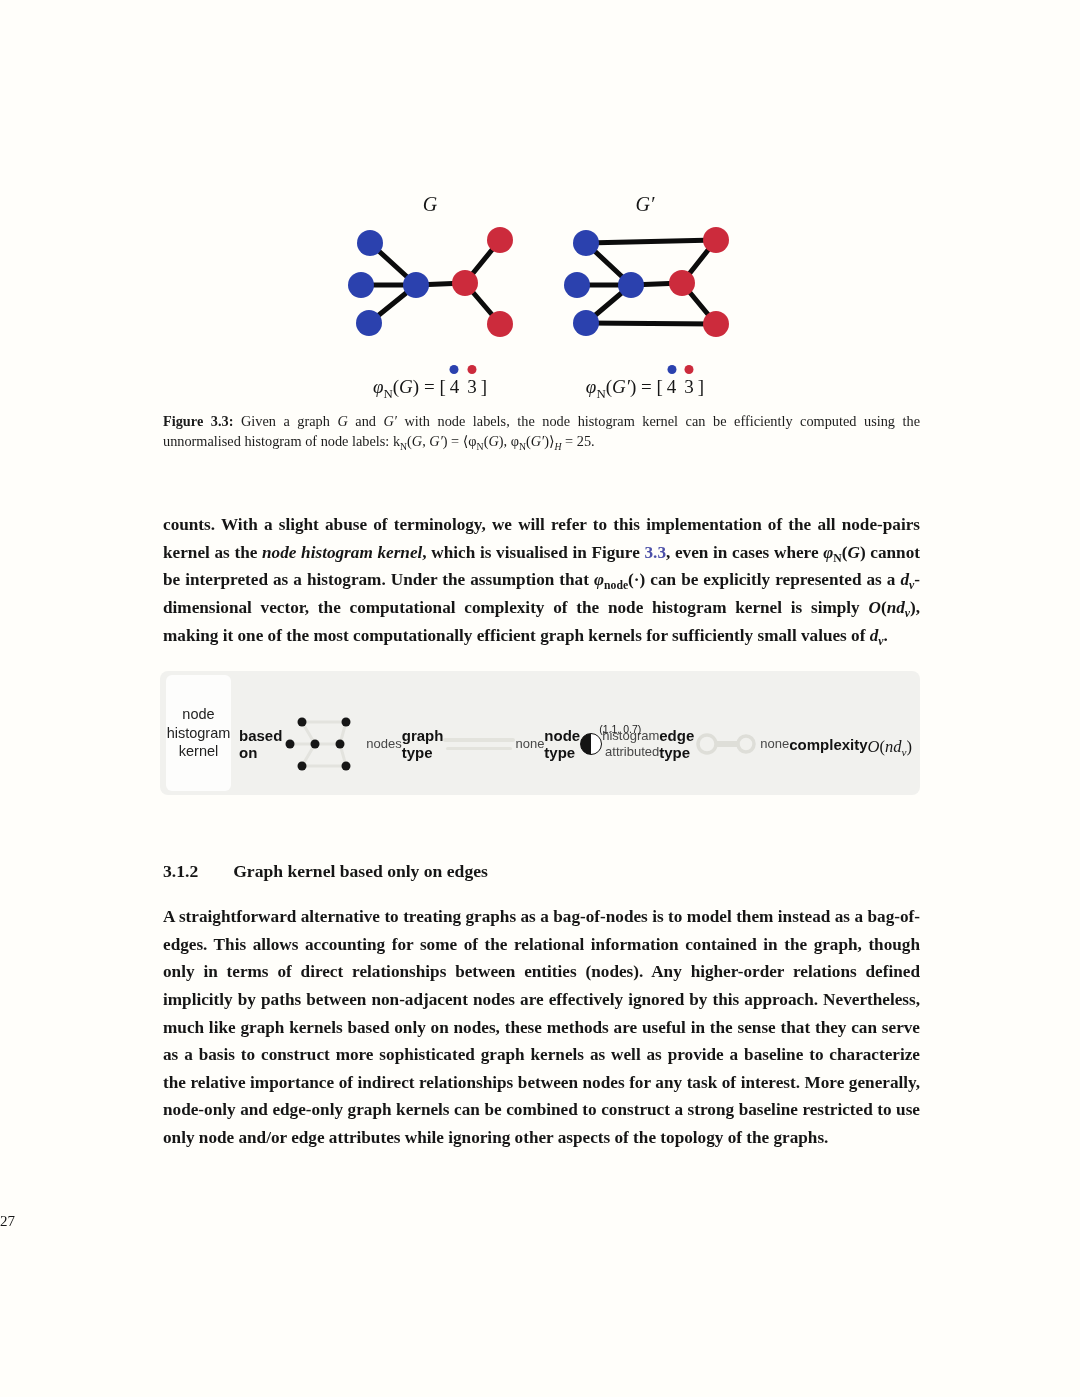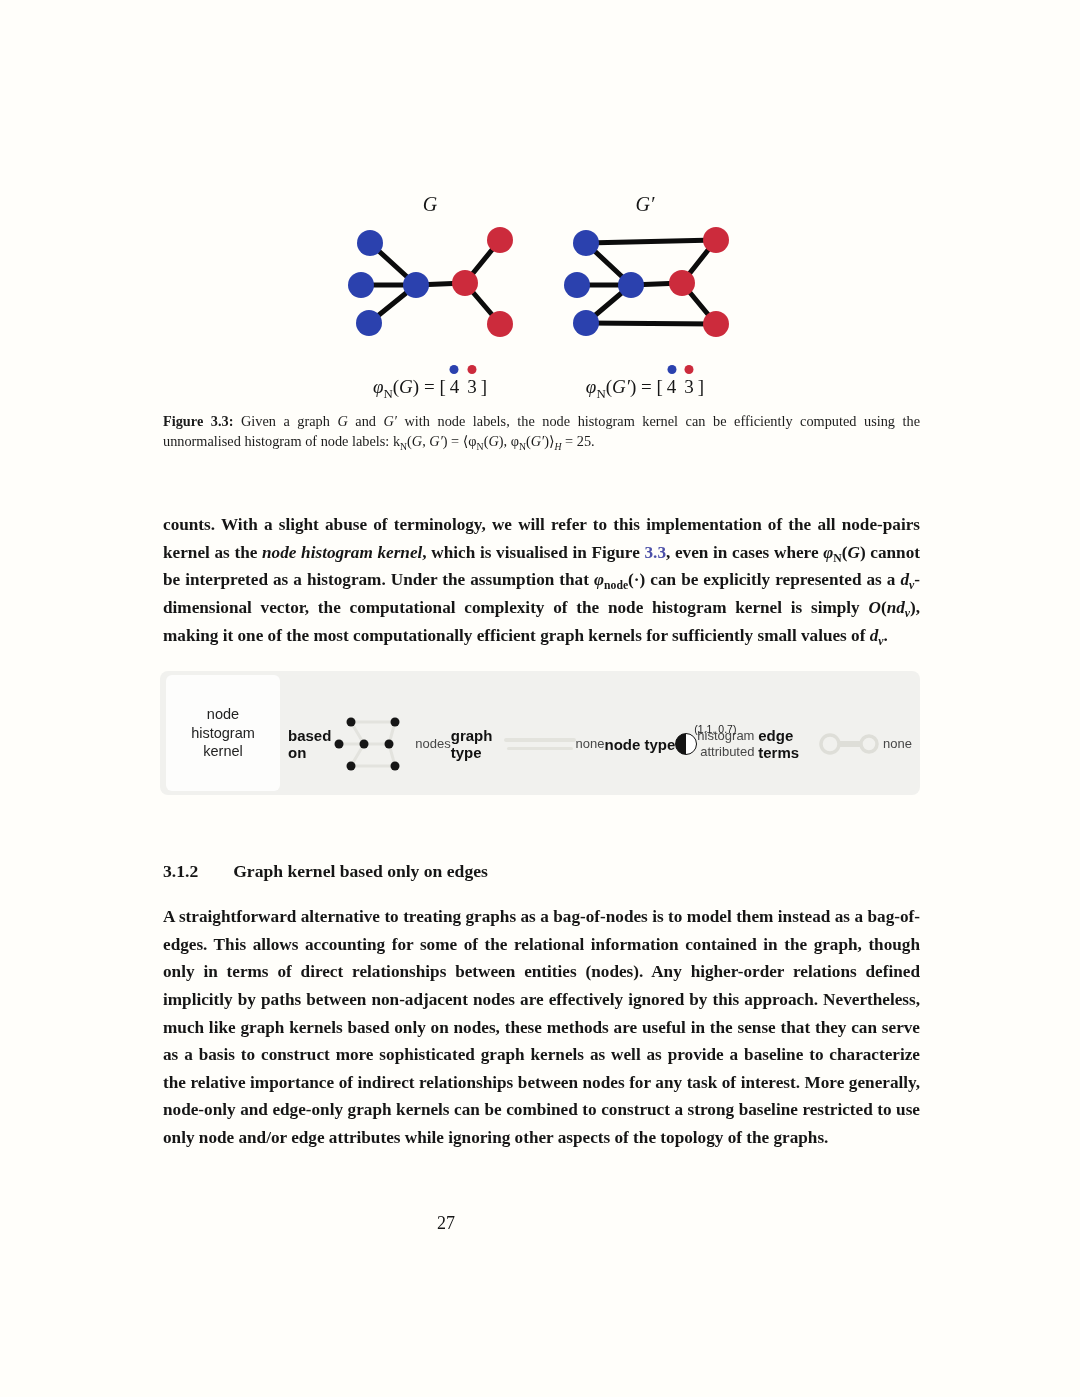--- a/index.html
+++ b/index.html
@@ -55,21 +55,21 @@
   .nodetype{position:relative;}
   .halfcircle{width:22px;height:22px;border-radius:50%;border:1.5px solid #121212;box-sizing:border-box;
               background:linear-gradient(90deg,#141414 0 50%,#ffffff 50% 100%);}
   .nsup{position:absolute;left:19px;top:-10px;font-size:10.5px;color:#222;white-space:nowrap;}
 
   .complexity-val{font-family:"Liberation Serif","DejaVu Serif",serif;font-size:16.5px;margin-top:6px;}
 
   
   .heading{position:absolute;left:163px;top:843px;font-size:17.6px;font-weight:bold;}
   .heading .hnum{margin-right:35px;}
-  .pagenum{position:absolute;left:0;top:1213px;width:892px;text-align:center;font-size:18px;}
+  .pagenum{position:absolute;left:0;top:1213px;width:892px;text-align:left;font-size:15px;}
 </style>
 </head>
 <body>
 
 <div class="page">
 
   <div class="figure-area">
     <div class="graphs-row">
       <div class="gblock gb1">
         <div class="graph-label">G</div>
@@ -164,30 +164,37 @@
         <div class="kicon">
           <div class="nodetype">
             <div class="halfcircle"></div>
             <div class="nsup">(1.1, 0.7)</div>
           </div>
         </div>
         <div class="klabel">histogram
 attributed</div>
       </div>
       <div class="kcol">
-        <div class="khead">edge terms</div>
+        <div class="khead">edge type</div>
         <div class="kicon">
           <svg width="66" height="32">
             <circle cx="13" cy="16" r="9" fill="none" stroke="#deded8" stroke-width="3.5"></circle>
             <rect x="21" y="13" width="24" height="6" fill="#deded8"></rect>
             <circle cx="52" cy="16" r="8" fill="none" stroke="#deded8" stroke-width="3.5"></circle>
           </svg>
         </div>
         <div class="klabel">none</div>
       </div>
+      <div class="kcol">
+        <div class="khead">complexity</div>
+        <div class="kicon">
+          <div class="complexity-val"><span class="i">O</span><span>(</span><span class="i">nd</span><sub class="isub">v</sub><span>)</span></div>
+        </div>
+        <div class="klabel"></div>
+      </div>
     </div>
   </div>
 
   <h3 class="heading"><span class="hnum">3.1.2</span><span>Graph kernel based only on edges</span></h3>
 
   <p class="para p2"><span>A straightforward alternative to treating graphs as a bag-of-nodes is to model them instead as a bag-of-edges. This allows accounting for some of the relational information contained in the graph, though only in terms of direct relationships between entities (nodes). Any higher-order relations defined implicitly by paths between non-adjacent nodes are effectively ignored by this approach. Nevertheless, much like graph kernels based only on nodes, these methods are useful in the sense that they can serve as a basis to construct more sophisticated graph kernels as well as provide a baseline to characterize the relative importance of indirect relationships between nodes for any task of interest. More generally, node-only and edge-only graph kernels can be combined to construct a strong baseline restricted to use only node and/or edge attributes while ignoring other aspects of the topology of the graphs.</span></p>
 
   <div class="pagenum">27</div>
 
 </div>

